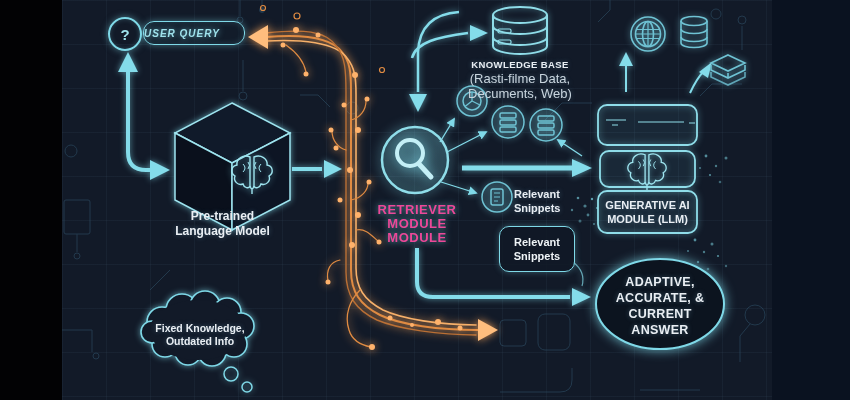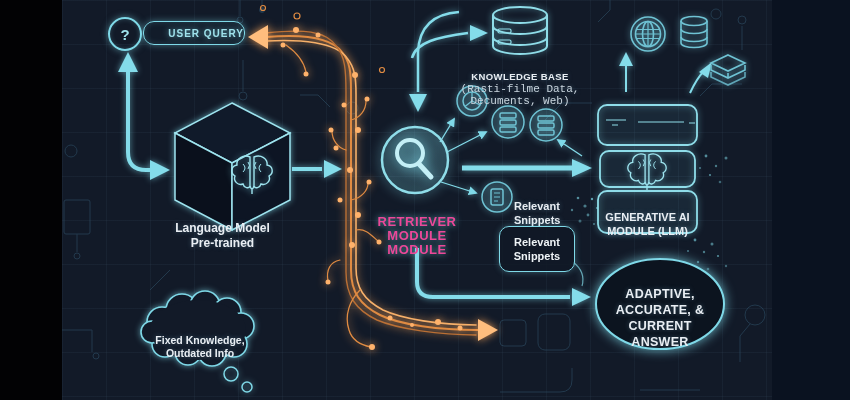--- a/index.html
+++ b/index.html
@@ -10,35 +10,35 @@
     background-image:
       linear-gradient(rgba(130,175,215,.055) 1px, transparent 1px),
       linear-gradient(90deg, rgba(130,175,215,.055) 1px, transparent 1px);
     background-size:44px 44px;}
   #bar-right{position:absolute;left:772px;top:0;width:78px;height:400px;background:#0a1220;}
   svg#wires{position:absolute;left:0;top:0;}
   .glow-c{filter:drop-shadow(0 0 3px rgba(127,217,232,.65));}
   .glow-c2{filter:drop-shadow(0 0 6px rgba(127,217,232,.8));}
   .glow-o{filter:drop-shadow(0 0 4px rgba(250,165,90,.9));}
   .dim{opacity:.55;}
-  .lbl{position:absolute;color:#e9eef3;text-shadow:0 0 5px rgba(140,200,230,.35);margin-top:12px;}
+  .lbl{position:absolute;color:#e9eef3;text-shadow:0 0 5px rgba(140,200,230,.35);}
   .center{text-align:center;}
   .cy{color:#ec4899;text-shadow:0 0 7px rgba(127,217,232,.75);}
   #user-query-box{position:absolute;left:143px;top:21px;width:100px;height:22px;
      border:1.5px solid #7fd9e8;border-radius:11px;box-shadow:0 0 7px rgba(127,217,232,.45), inset 0 0 6px rgba(127,217,232,.2);
-     display:flex;align-items:center;justify-content:flex-end;background:rgba(18,30,44,.6);}
+     display:flex;align-items:center;justify-content:flex-start;background:rgba(18,30,44,.6);font-style:italic;}
   #user-query-box span{font-size:10px;font-weight:bold;letter-spacing:1px;color:#9fe2ec;text-shadow:0 0 6px rgba(127,217,232,.8);}
   #q-icon{position:absolute;left:108px;top:17px;width:30px;height:30px;border:2px solid #7fd9e8;border-radius:50%;
      box-shadow:0 0 7px rgba(127,217,232,.5), inset 0 0 5px rgba(127,217,232,.25);
      display:flex;align-items:center;justify-content:center;color:#9fe2ec;font-weight:bold;font-size:15px;}
   #lbl-pretrained{left:150px;top:209px;width:145px;font-size:12px;font-weight:bold;line-height:15px;}
   #lbl-retriever{left:358px;top:203px;width:118px;font-size:13px;font-weight:bold;line-height:14px;letter-spacing:.5px;}
   #lbl-kb{left:440px;top:59px;width:160px;}
   #lbl-kb .t{font-size:9.5px;font-weight:bold;letter-spacing:.4px;}
-  #lbl-kb .s{font-size:11px;color:#c9d5de;margin-top:1px;font-family:Liberation Mono, monospace;}
+  #lbl-kb .s{font-size:13px;color:#c9d5de;margin-top:1px;}
   #lbl-snippets-free{left:514px;top:187px;width:70px;font-size:11px;font-weight:bold;line-height:14px;}
   #box-snippets{position:absolute;left:499px;top:226px;width:74px;height:44px;border:1.5px solid #7fd9e8;
      border-radius:10px;background:rgba(16,25,38,.85);box-shadow:0 0 6px rgba(127,217,232,.35);
      display:flex;flex-direction:column;align-items:center;justify-content:center;font-size:11px;font-weight:bold;color:#eef3f6;line-height:14px;}
   #lbl-genai{left:600px;top:198px;width:95px;font-size:11px;font-weight:bold;line-height:14px;text-align:center;}
   #lbl-answer{left:598px;top:274px;width:124px;font-size:12.5px;font-weight:bold;line-height:16px;letter-spacing:.3px;}
   #lbl-limitation{left:148px;top:322px;width:104px;font-size:10.5px;font-weight:bold;line-height:13px;}
 </style>
 </head>
 <body>
@@ -304,22 +304,22 @@
 
   <div id="q-icon">
       <span>?</span>
     </div>
 
   <div id="user-query-box">
     <span>USER QUERY</span>
   </div>
 
   <div class="lbl center" id="lbl-pretrained">
+    <div>Pre-trained</div>
     <div>Language Model</div>
-    <div>Pre-trained</div>
   </div>
 
   <div class="lbl center cy" id="lbl-retriever">
     <div>RETRIEVER</div>
     <div>MODULE</div>
     <div>MODULE</div>
   </div>
 
   <div class="lbl center" id="lbl-kb">
     <div class="t">KNOWLEDGE BASE</div>

